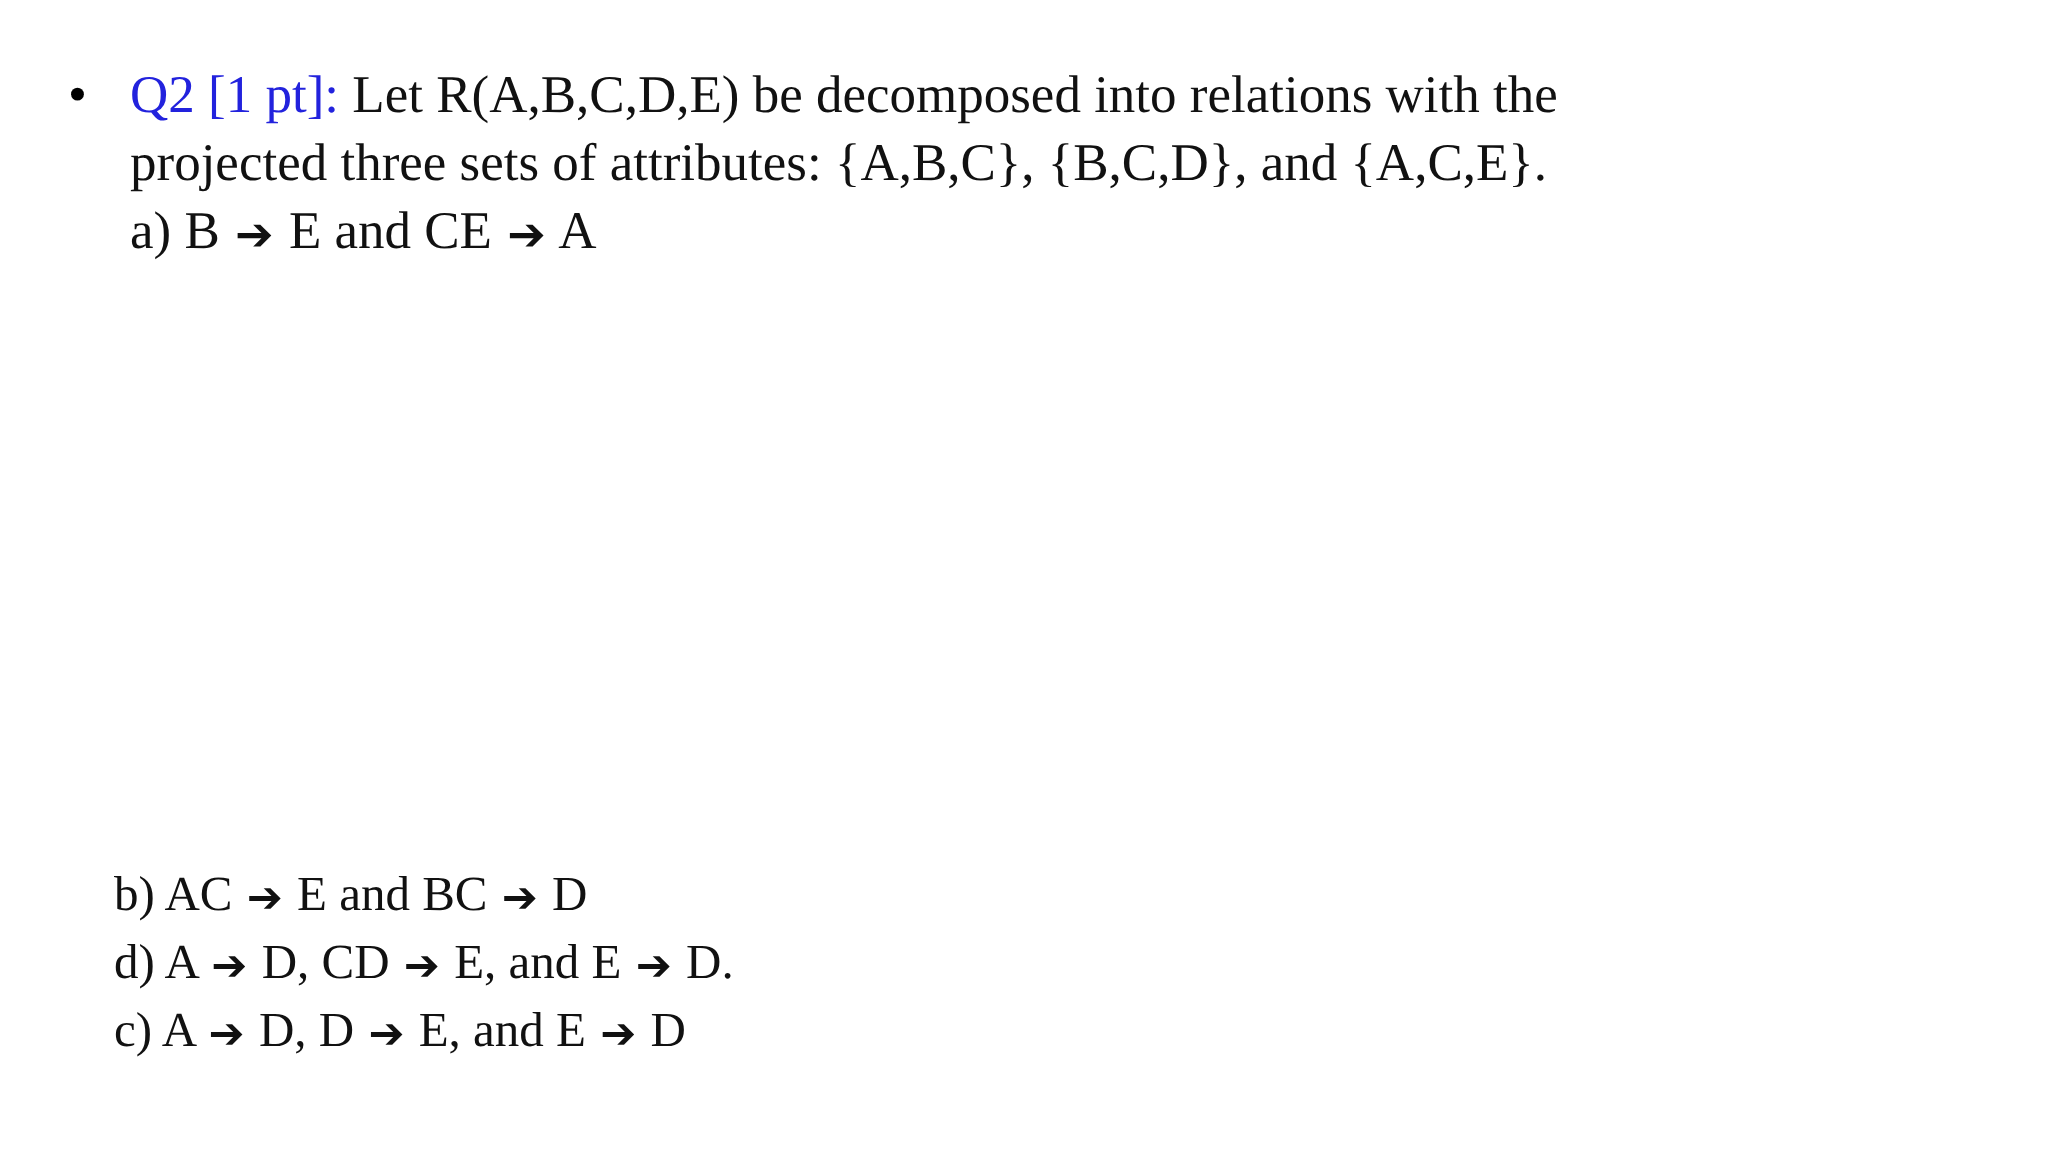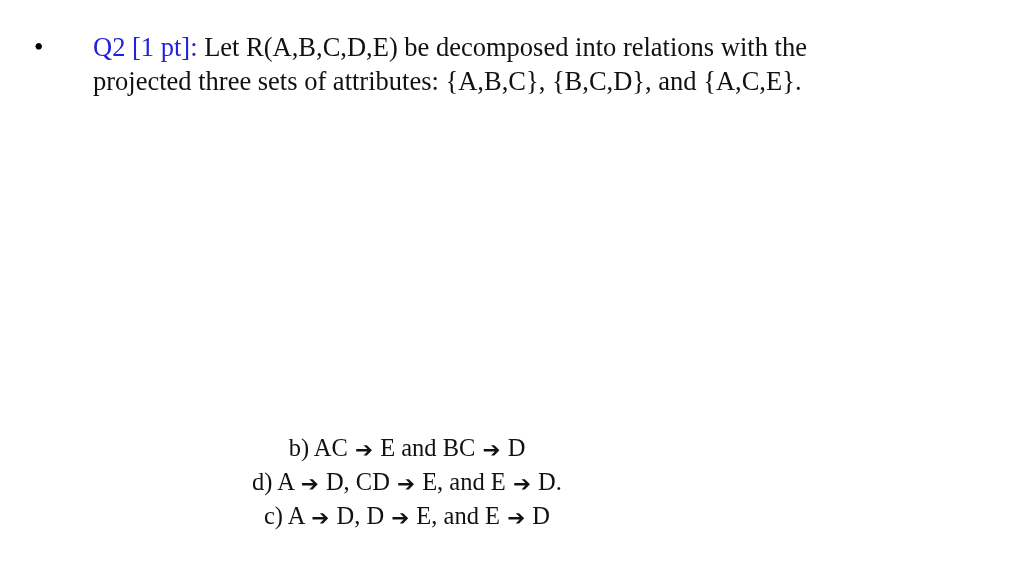--- a/index.html
+++ b/index.html
@@ -45,21 +45,20 @@
     color: #000;
     user-select: none;
   }
 
   .question-body {
     flex: 1 1 auto;
     font-size: 26.5px;
     line-height: 34px;
     letter-spacing: 0.0px;
     color: #111111;
-    margin-left: 28px;
   }
 
   .q-line {
     white-space: nowrap;
     display: block;
   }
 
   .q-label {
     color: #2222dd;
   }
@@ -81,21 +80,20 @@
     top: 431px;
     width: 700px;
     font-size: 24.5px;
     line-height: 34px;
     color: #111111;
   }
 
   .sub-line {
     white-space: nowrap;
     display: block;
-    text-align: center;
   }
 
   .sub-line .arrow {
     font-size: 21.5px;
   }
 </style>
 </head>
 <body>
 
 <div class="page">
@@ -108,20 +106,21 @@
       <div class="question-body">
 
         <span class="q-line"><span class="q-label">Q2 [1 pt]:</span><span> Let R(A,B,C,D,E) be decomposed into relations with the</span></span>
 
         <span class="q-line">projected three sets of attributes: {A,B,C}, {B,C,D}, and {A,C,E}.</span>
 
 
 
 
 
+        <span class="q-line"><span>a)</span><span> B </span><span class="arrow">➔</span><span> E and CE </span><span class="arrow">➔</span><span> A</span></span>
 
       </div>
     </div>
   </div>
 
   <div class="subparts">
 
     <span class="sub-line"><span>b)</span><span> AC </span><span class="arrow">➔</span><span> E and BC </span><span class="arrow">➔</span><span> D</span></span>
 
     <span class="sub-line"><span>d)</span><span> A </span><span class="arrow">➔</span><span> D, CD </span><span class="arrow">➔</span><span> E, and E </span><span class="arrow">➔</span><span> D.</span></span>

